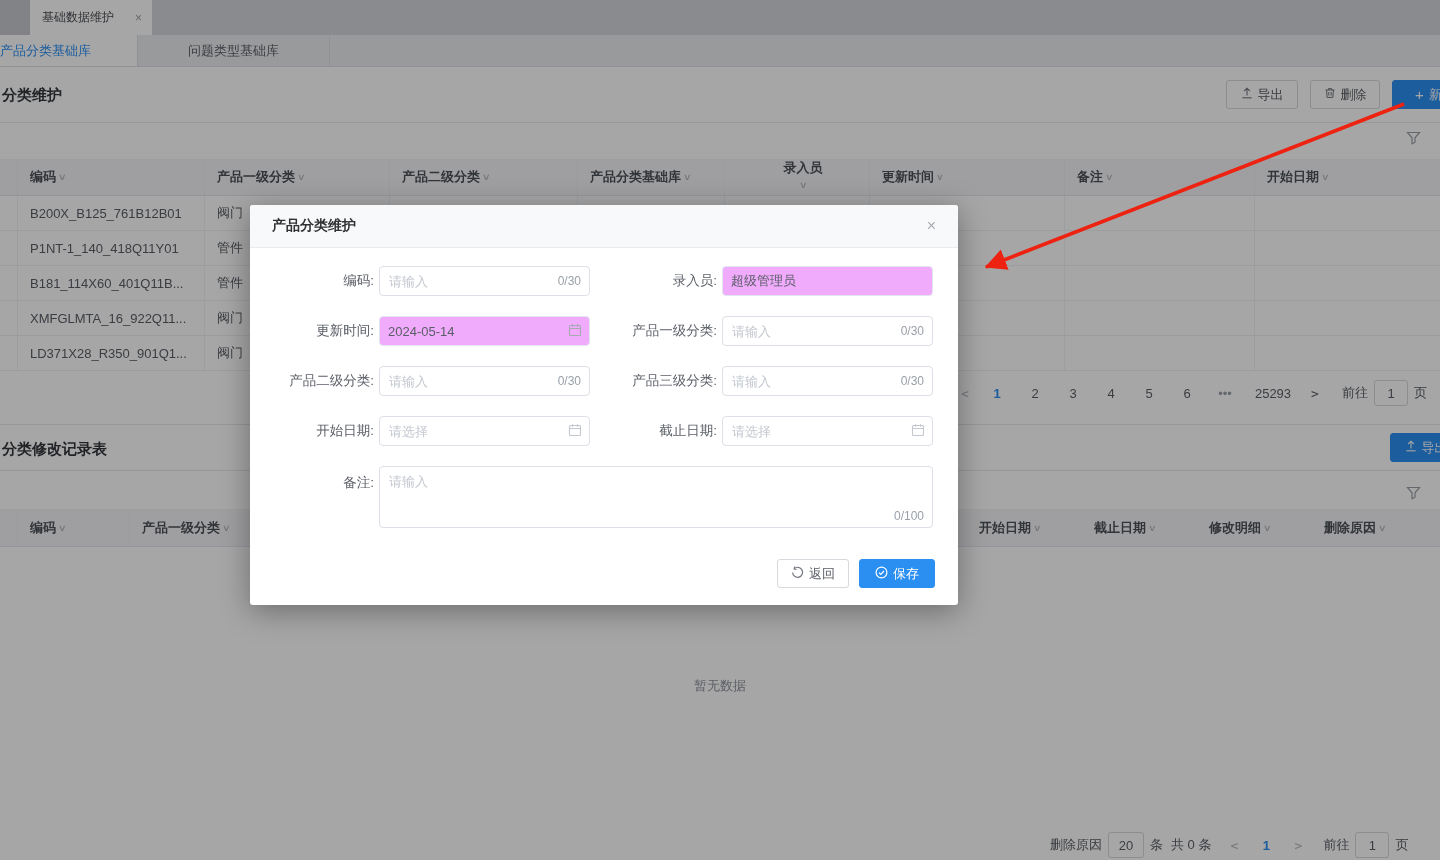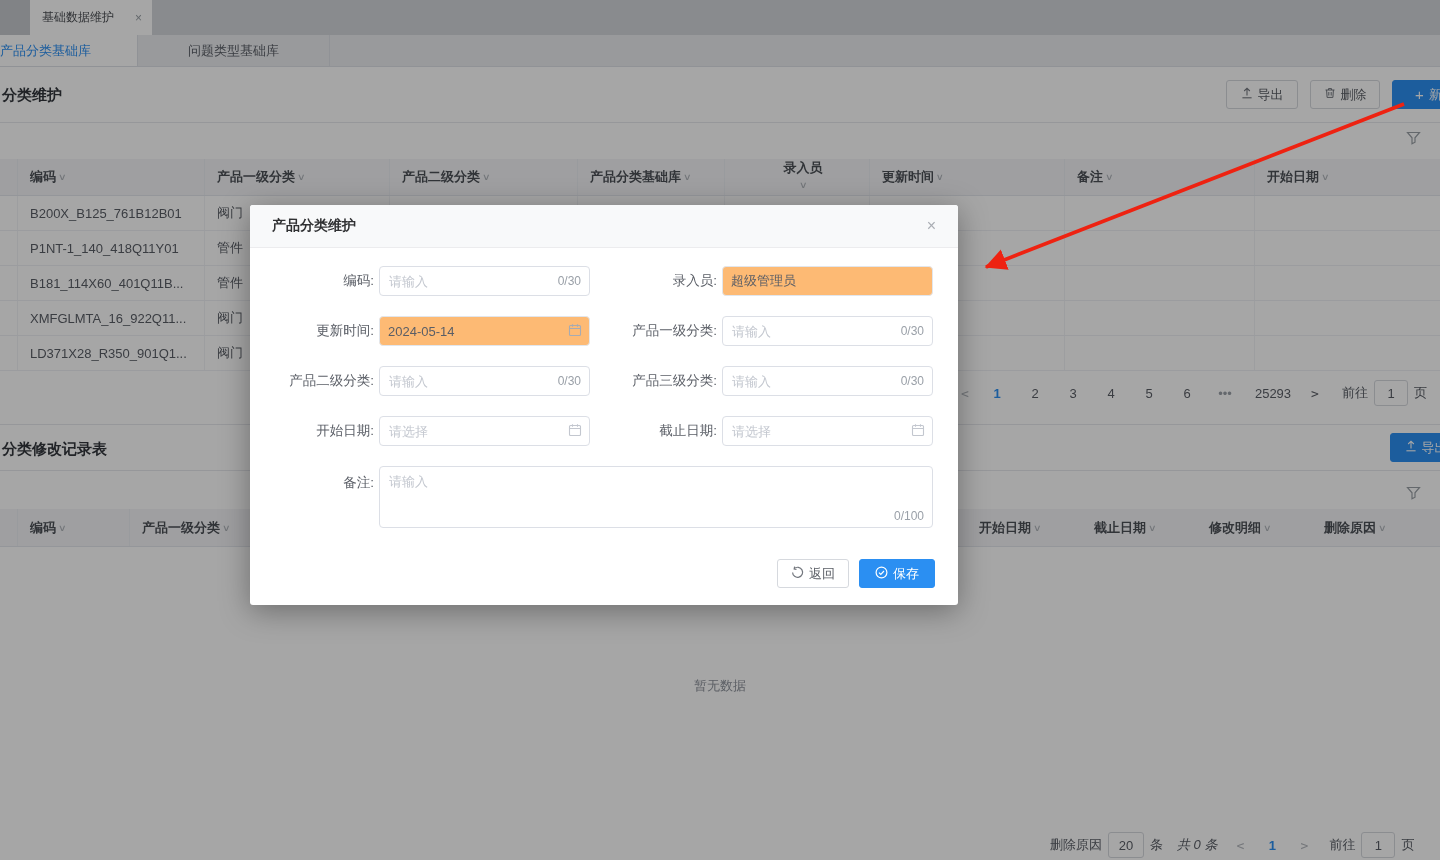--- a/index.html
+++ b/index.html
@@ -52,21 +52,21 @@
   .modal { position:absolute; left:250px; top:205px; width:708px; height:400px; background:#fff; border-radius:3px;
            box-shadow:0 6px 30px rgba(0,0,0,0.35); z-index:100; }
   .modal-head { position:absolute; top:0; left:0; width:100%; height:43px; background:#f8f9fa; border-bottom:1px solid #ececee;
                 display:flex; align-items:center; justify-content:space-between; padding:0 22px; border-radius:3px 3px 0 0; }
   .modal-title { font-size:14px; font-weight:bold; color:#303133; }
   .modal-close { color:#a9adb3; font-size:16px; cursor:pointer; }
   .f-label { position:absolute; width:130px; text-align:right; font-size:13.5px; color:#5a5e66; line-height:30px; white-space:nowrap; }
   .f-wrap { position:absolute; width:211px; height:30px; }
   .f-input { width:100%; height:100%; border:1px solid #dcdfe6; border-radius:4px; padding:0 44px 0 9px; font-size:13px; color:#5a5e66; outline:none; background:#fff; font-family:inherit; }
   .f-input::placeholder, .f-area::placeholder { color:#c3c7cf; }
-  .f-input.disabled { background:#fdba74; border-color:#e2e6ec; color:#5a5e66;padding-left:8px; }
+  .f-input.disabled { background:#f0abfc; border-color:#e2e6ec; color:#5a5e66;padding-left:8px; }
   .f-count { position:absolute; right:9px; top:0; line-height:30px; font-size:12px; color:#9aa0a8; }
   .cal-ic { position:absolute; right:8px; top:7px; }
   .f-area-wrap { position:absolute; left:129px; top:261px; width:554px; height:62px; }
   .f-area { width:100%; height:100%; border:1px solid #dcdfe6; border-radius:4px; padding:6px 9px; font-size:13px; color:#5a5e66; resize:none; outline:none; font-family:inherit; }
   .f-area-count { position:absolute; right:9px; bottom:5px; font-size:12px; color:#9aa0a8; }
   .m-btn { position:absolute; height:29px; display:flex; align-items:center; justify-content:center; gap:5px; font-size:13px;
            border-radius:3px; cursor:pointer; }
   .m-btn.ghost { background:#fff; border:1px solid #d6d9de; color:#595d64; width:72px; left:527px; top:354px; }
   .m-btn.primary { background:#2b8ff2; border:1px solid #2b8ff2; color:#fff; width:76px; left:609px; top:354px; }
 
@@ -274,21 +274,21 @@
         <span class="caret">∨</span>
       </div>
   </div>
 
   <div class="empty">暂无数据</div>
 
   <div class="pager" style="left:1050px; top:832px; height:26px;">
     <span>删除原因</span>
     <input class="pg-input" style="width: 36px;" value="20">
     <span>条</span>
-    <span style="margin-left:14px;font-style:italic;">共 0 条</span>
+    <span style="margin-left:8px;">共 0 条</span>
     <span class="pg-arrow" style="margin-left:10px;">&lt;</span>
     <span class="pg-num active">1</span>
     <span class="pg-arrow">&gt;</span>
     <span style="margin-left:12px;">前往</span>
     <input class="pg-input" value="1" style="">
     <span>页</span>
   </div>
 
   <div class="overlay"></div>
 

